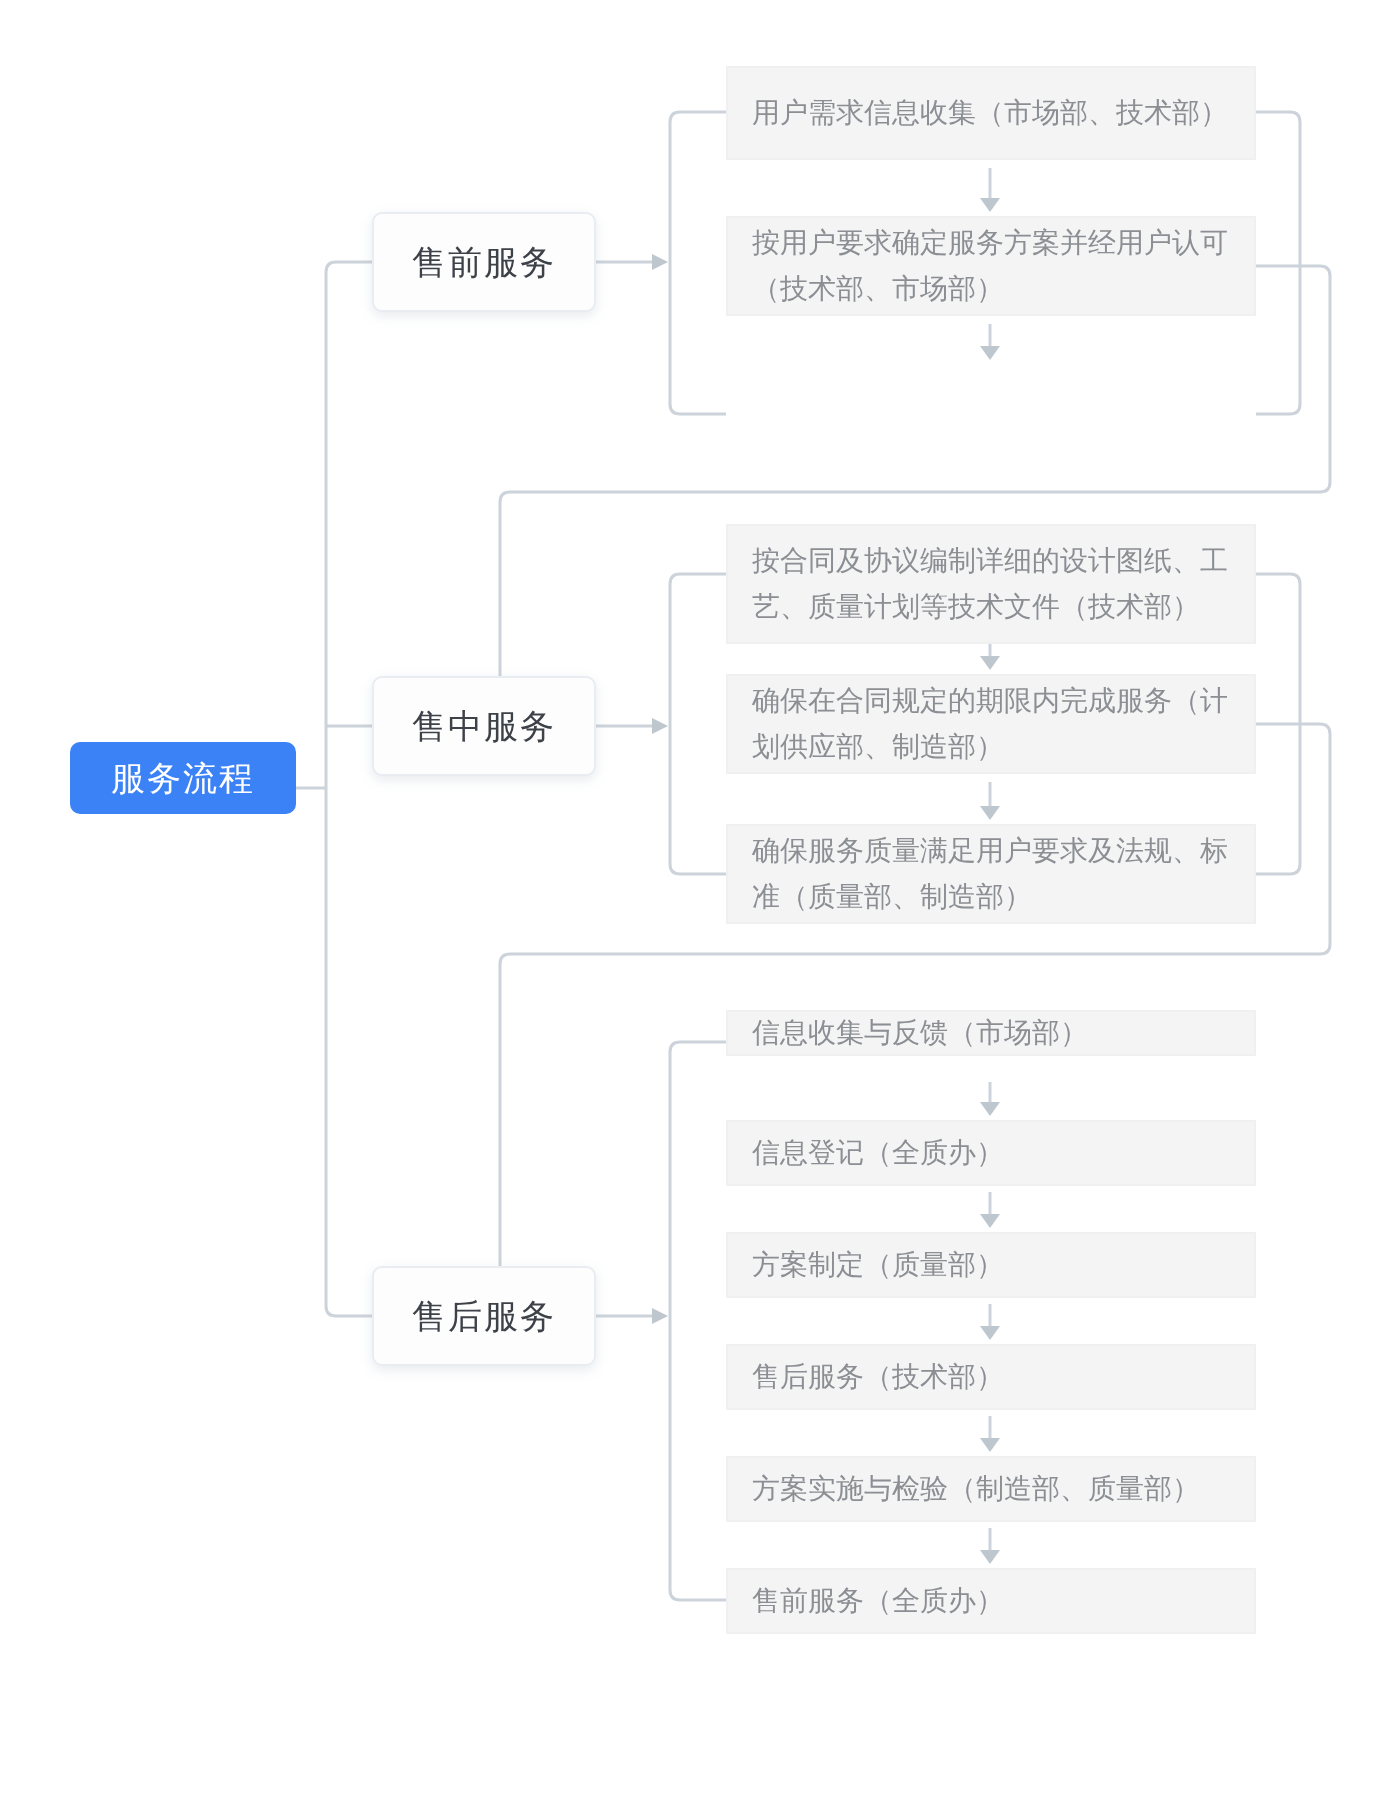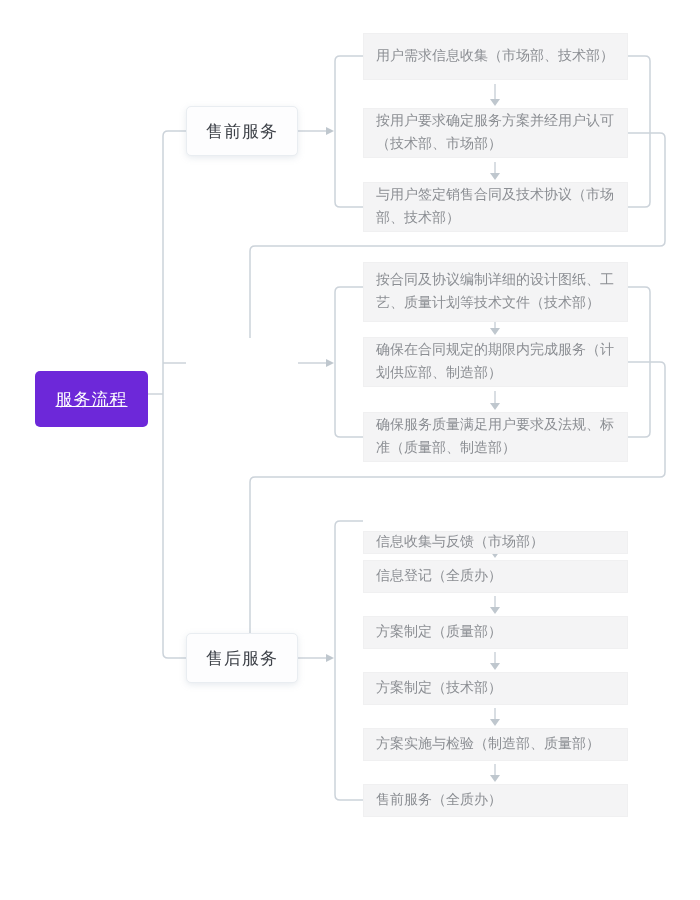--- a/index.html
+++ b/index.html
@@ -3,35 +3,35 @@
 <meta charset="utf-8">
 <style>
   html,body{margin:0;padding:0;background:#ffffff;}
   #canvas{
     position:relative;width:700px;height:900px;background:#ffffff;
     font-family:"Liberation Sans","DejaVu Sans",sans-serif;overflow:hidden;
   }
   #connector-layer{position:absolute;left:0;top:0;width:700px;height:900px;pointer-events:none;}
   .node{position:absolute;box-sizing:border-box;display:flex;align-items:center;}
   .root-node{
-    left:35px;top:371px;width:113px;height:56px;
-    background:#6d28d9;color:#ffffff;border-radius:5px;
-    justify-content:center;font-size:17px;letter-spacing:1px;z-index:2;text-decoration:underline;
+    left:35px;top:371px;width:113px;height:36px;
+    background:#3b82f6;color:#ffffff;border-radius:5px;
+    justify-content:center;font-size:17px;letter-spacing:1px;z-index:2;
   }
   .branch-node{
     left:186px;width:112px;height:50px;
     background:#fdfdfe;border:1px solid #e9edf1;border-radius:5px;
     box-shadow:0 2px 6px rgba(160,175,190,0.25);
     color:#3d4148;font-size:17px;justify-content:center;letter-spacing:1px;z-index:2;
   }
   .step-box{
     left:363px;width:265px;
     background:#f4f4f5;border:1px solid #f0f0f1;
     color:#8b8e93;font-size:14px;line-height:23px;
-    padding:0 12px;z-index:1;font-family:Liberation Mono, monospace;
+    padding:0 12px;z-index:1;
   }
 </style>
 </head>
 <body>
 
 <div id="canvas">
 
   <svg id="connector-layer" width="700" height="900" viewBox="0 0 700 900" fill="none" stroke="#ccd3da" stroke-width="1.5">
 
     <path d="M186,131 H168 Q163,131 163,136 V653 Q163,658 168,658 H186"></path>
@@ -97,30 +97,30 @@
     </g>
     <g>
       <path d="M495,764 V775"></path>
         <polygon points="490,775 500,775 495,782" fill="#bfc7ce" stroke="none"></polygon>
     </g>
   </svg>
 
   <div class="node root-node">服务流程</div>
 
   <div class="node branch-node" style="top:106px">售前服务</div>
+  <div class="node branch-node" style="top:338px">售中服务</div>
   <div class="node branch-node" style="top:633px">售后服务</div>
 
   <div class="node step-box" style="top:33px;height:47px">用户需求信息收集（市场部、技术部）</div>
   <div class="node step-box" style="top:108px;height:50px">按用户要求确定服务方案并经用户认可（技术部、市场部）</div>
-  <div class="node step-box" style="top:182px;height:50px">与用户签定销售合同及技术协议（市场部、技术部）</div>
 
   <div class="node step-box" style="top:262px;height:60px">按合同及协议编制详细的设计图纸、工艺、质量计划等技术文件（技术部）</div>
   <div class="node step-box" style="top:337px;height:50px">确保在合同规定的期限内完成服务（计划供应部、制造部）</div>
   <div class="node step-box" style="top:412px;height:50px">确保服务质量满足用户要求及法规、标准（质量部、制造部）</div>
 
-  <div class="node step-box" style="top:531px;height:23px">信息收集与反馈（市场部）</div>
+  <div class="node step-box" style="top:505px;height:23px">信息收集与反馈（市场部）</div>
   <div class="node step-box" style="top:560px;height:33px">信息登记（全质办）</div>
   <div class="node step-box" style="top:616px;height:33px">方案制定（质量部）</div>
-  <div class="node step-box" style="top:672px;height:33px">方案制定（技术部）</div>
+  <div class="node step-box" style="top:672px;height:33px">售后服务（技术部）</div>
   <div class="node step-box" style="top:728px;height:33px">方案实施与检验（制造部、质量部）</div>
   <div class="node step-box" style="top:784px;height:33px">售前服务（全质办）</div>
 
 </div>
 
 </body></html>

